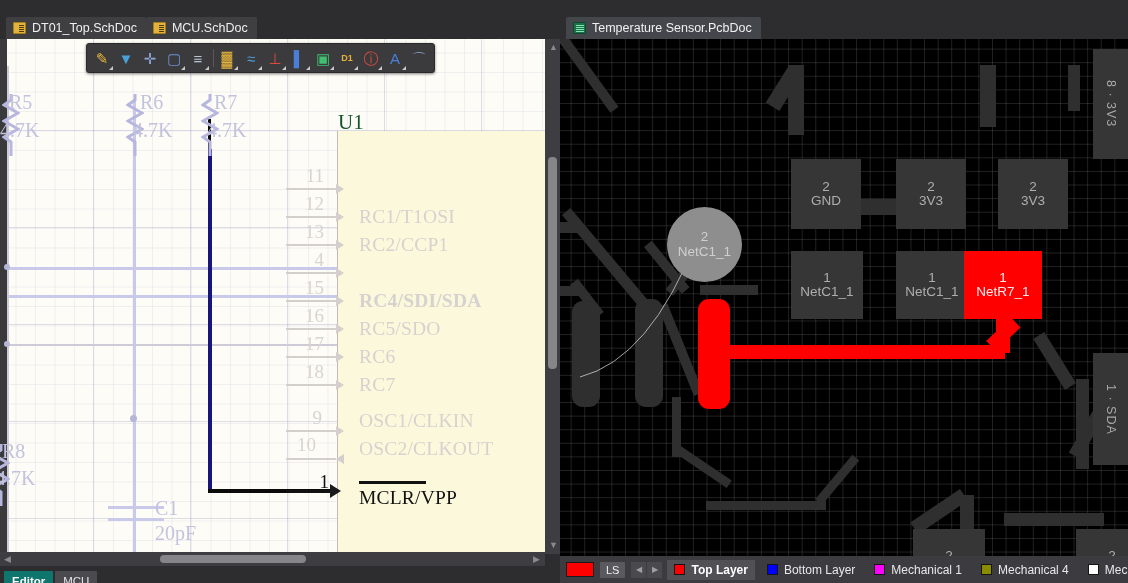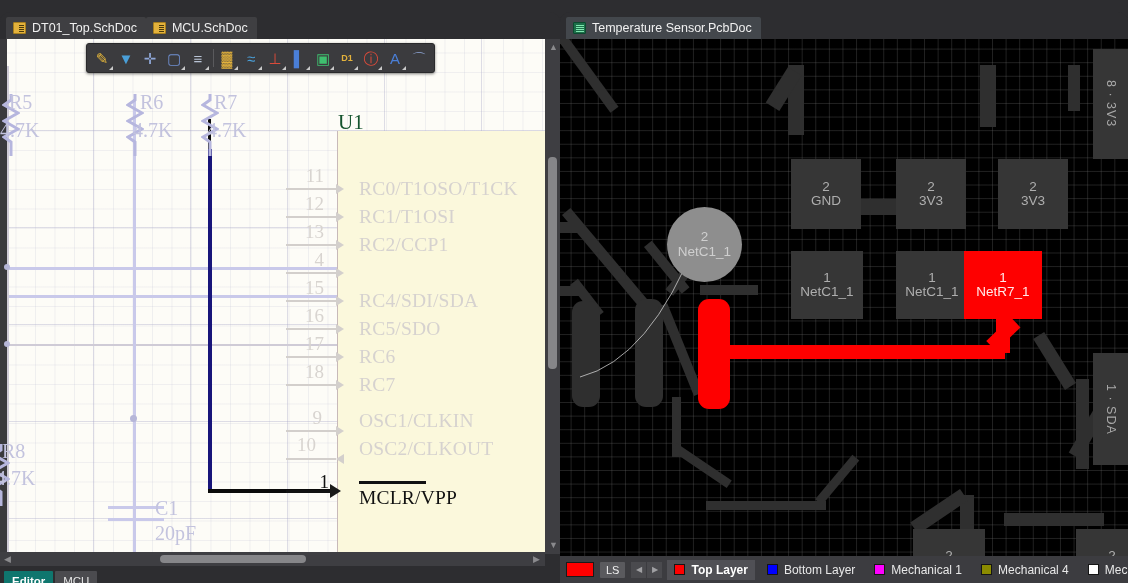--- a/index.html
+++ b/index.html
@@ -322,40 +322,39 @@
       <div class="refdes" style="left:-4px; top:428px;">4.7K</div>
 
       <div class="cap-plate" style="left:108px; top:467px;"></div>
       <div class="cap-plate" style="left:108px; top:479px;"></div>
       <div class="refdes" style="left:155px; top:458px;">C1</div>
       <div class="refdes" style="left:155px; top:483px;">20pF</div>
 
       <div class="pinwire" style="left:286px; top:149px; width:50px;"></div>
       <div class="pinarrow" style="left:336px; top:145px;"></div>
       <div class="pinnum" style="left:298px; top:126px;font-family:Liberation Serif, serif;">11</div>
-      <div class="pinlabel" style="top:139px;">RC0/T1OSO/T1CK</div>
 
       <div class="pinwire" style="left:286px; top:177px; width:50px;"></div>
       <div class="pinarrow" style="left:336px; top:173px;"></div>
       <div class="pinnum" style="left:298px; top:154px;">12</div>
       <div class="pinlabel" style="top:167px;">RC1/T1OSI</div>
 
       <div class="pinwire" style="left:286px; top:205px; width:50px;"></div>
       <div class="pinarrow" style="left:336px; top:201px;"></div>
       <div class="pinnum" style="left:298px; top:182px;">13</div>
       <div class="pinlabel" style="top:195px;">RC2/CCP1</div>
 
       <div class="pinwire" style="left:286px; top:233px; width:50px;"></div>
       <div class="pinarrow" style="left:336px; top:229px;"></div>
       <div class="pinnum" style="left:298px; top:210px;">4</div>
 
       <div class="pinwire" style="left:286px; top:261px; width:50px;"></div>
       <div class="pinarrow" style="left:336px; top:257px;"></div>
       <div class="pinnum" style="left:298px; top:238px;">15</div>
-      <div class="pinlabel" style="top:251px;">RC4/SDI/SDA</div>
+      <div class="pinlabel" style="top:251px;font-weight:bold;">RC4/SDI/SDA</div>
 
       <div class="pinwire" style="left:286px; top:289px; width:50px;"></div>
       <div class="pinarrow" style="left:336px; top:285px;"></div>
       <div class="pinnum" style="left:298px; top:266px;">16</div>
       <div class="pinlabel" style="top:279px;">RC5/SDO</div>
 
       <div class="pinwire" style="left:286px; top:317px; width:50px;"></div>
       <div class="pinarrow" style="left:336px; top:313px;"></div>
       <div class="pinnum" style="left:298px; top:294px;">17</div>
       <div class="pinlabel" style="top:307px;">RC6</div>

